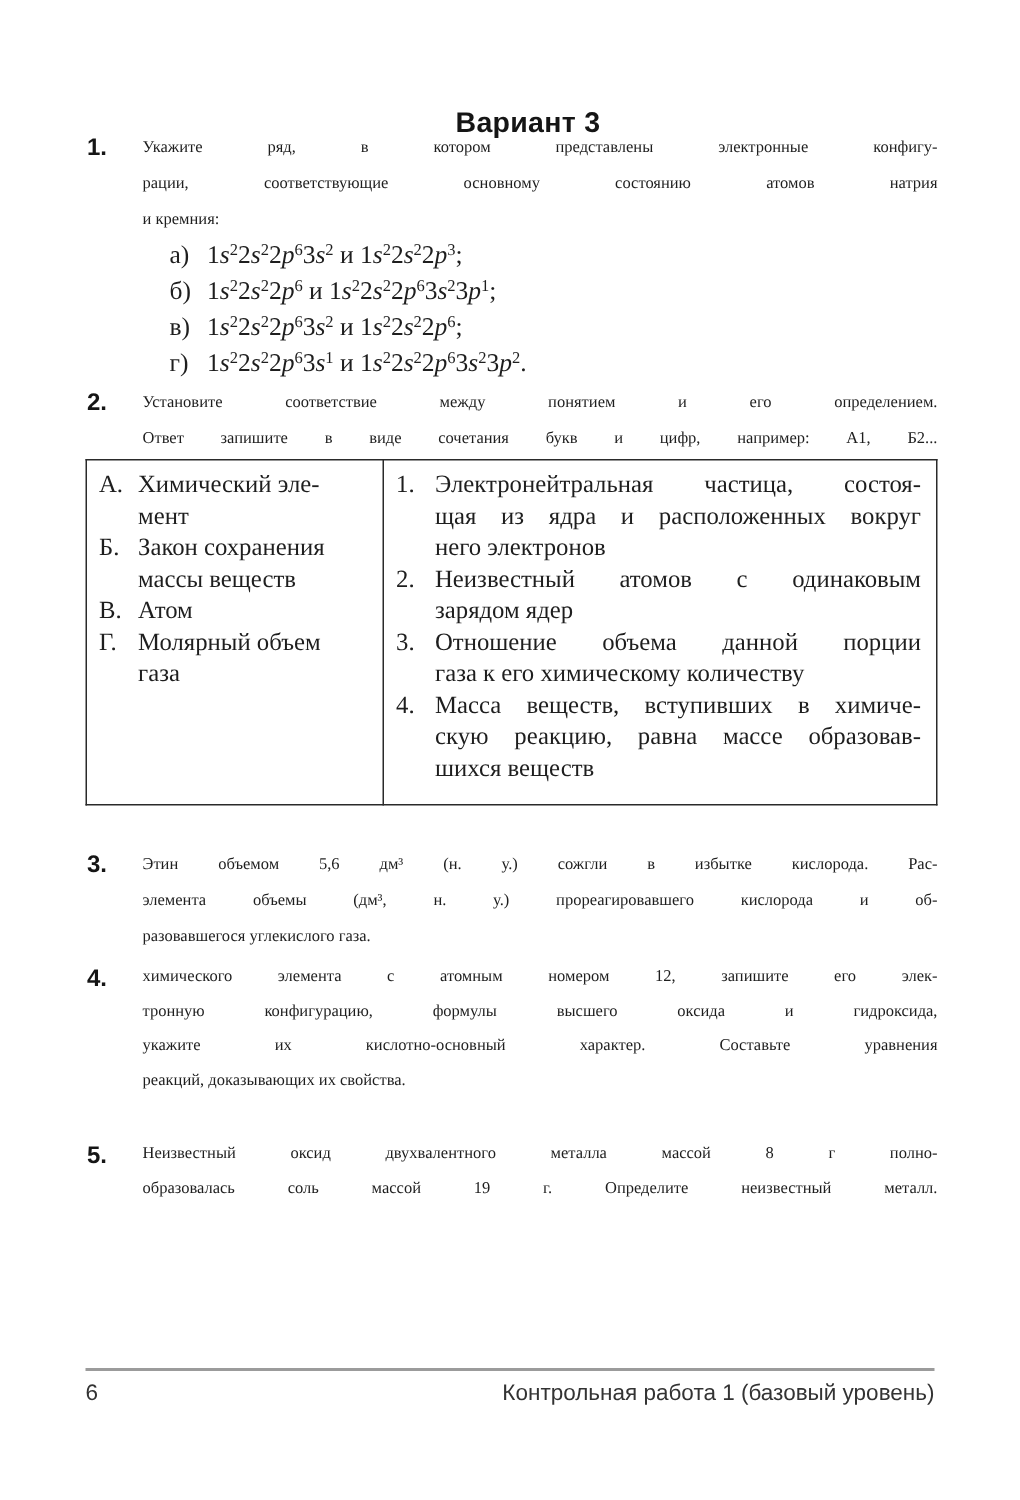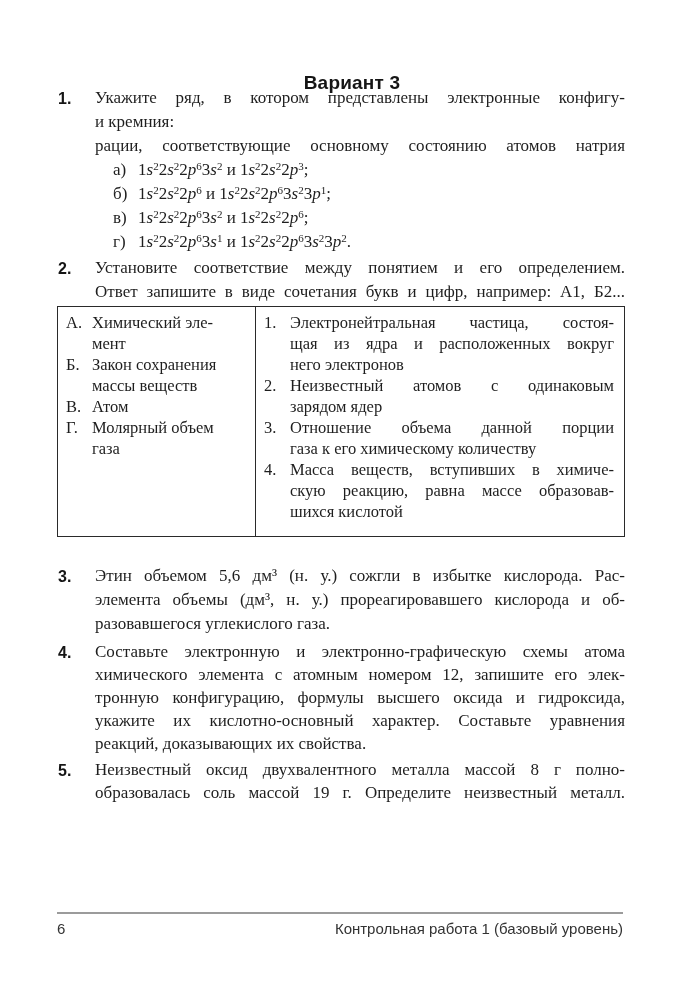--- a/index.html
+++ b/index.html
@@ -23,21 +23,21 @@
   #q1{top:86px}
   #q2{top:256px}
   #q3{top:564px}
   #q4{top:640px}
   #q5{top:758px}
   .qnum{
     position:absolute;left:1px;top:1px;
     font-family:"Liberation Sans", sans-serif;
     font-weight:bold;font-size:16px;line-height:24px;color:#151515;
   }
-  .qtext{margin-left:38px;font-size:17px;line-height:24px}
+  .qtext{margin-left:38px;font-size:11px;line-height:24px}
   #q4 .qtext,#q5 .qtext{line-height:23px}
   .ln{text-align:left;white-space:normal}
   .ln.j{text-align:justify;text-align-last:justify}
 
   
   .opts{margin-left:56px;font-size:17px;line-height:24px}
   .opt{height:24px;white-space:nowrap}
   .olabel{display:inline-block;width:25px}
   .cfg i{font-style:italic}
   .cfg sup{font-size:11px;line-height:0;vertical-align:5px;font-style:normal}
@@ -76,22 +76,22 @@
 <body>
 
 <div class="page">
 
   <h1 class="title">Вариант 3</h1>
 
   <section class="q" id="q1">
     <span class="qnum">1.</span>
     <div class="qtext">
         <div class="ln j">Укажите ряд, в котором представлены электронные конфигу-</div>
+        <div class="ln j">рации, соответствующие основному состоянию атомов натрия</div>
         <div class="ln">и кремния:</div>
-        <div class="ln j">рации, соответствующие основному состоянию атомов натрия</div>
       </div>
     <div class="opts">
         <div class="opt"><span class="olabel">а)</span><span class="cfg">1<i>s</i><sup>2</sup>2<i>s</i><sup>2</sup>2<i>p</i><sup>6</sup>3<i>s</i><sup>2</sup></span> и <span class="cfg">1<i>s</i><sup>2</sup>2<i>s</i><sup>2</sup>2<i>p</i><sup>3</sup></span>;</div>
         <div class="opt"><span class="olabel">б)</span><span class="cfg">1<i>s</i><sup>2</sup>2<i>s</i><sup>2</sup>2<i>p</i><sup>6</sup></span> и <span class="cfg">1<i>s</i><sup>2</sup>2<i>s</i><sup>2</sup>2<i>p</i><sup>6</sup>3<i>s</i><sup>2</sup>3<i>p</i><sup>1</sup></span>;</div>
         <div class="opt"><span class="olabel">в)</span><span class="cfg">1<i>s</i><sup>2</sup>2<i>s</i><sup>2</sup>2<i>p</i><sup>6</sup>3<i>s</i><sup>2</sup></span> и <span class="cfg">1<i>s</i><sup>2</sup>2<i>s</i><sup>2</sup>2<i>p</i><sup>6</sup></span>;</div>
         <div class="opt"><span class="olabel">г)</span><span class="cfg">1<i>s</i><sup>2</sup>2<i>s</i><sup>2</sup>2<i>p</i><sup>6</sup>3<i>s</i><sup>1</sup></span> и <span class="cfg">1<i>s</i><sup>2</sup>2<i>s</i><sup>2</sup>2<i>p</i><sup>6</sup>3<i>s</i><sup>2</sup>3<i>p</i><sup>2</sup></span>.</div>
       </div>
   </section>
 
   <section class="q" id="q2">
@@ -159,41 +159,40 @@
               <div class="ilines">
                 <div class="ln j">Отношение объема данной порции</div>
                 <div class="ln">газа к его химическому количеству</div>
               </div>
             </div>
             <div class="item">
               <span class="im">4.</span>
               <div class="ilines">
                 <div class="ln j">Масса веществ, вступивших в химиче-</div>
                 <div class="ln j">скую реакцию, равна массе образовав-</div>
-                <div class="ln">шихся кислотой</div>
+                <div class="ln">шихся веществ</div>
               </div>
             </div>
           </td>
     </tr>
   </tbody>
     </table>
 
   <section class="q" id="q3">
     <span class="qnum">3.</span>
     <div class="qtext">
         <div class="ln j">Этин объемом 5,6 дм³ (н. у.) сожгли в избытке кислорода. Рас-</div>
         <div class="ln j">элемента объемы (дм³, н. у.) прореагировавшего кислорода и об-</div>
         <div class="ln">разовавшегося углекислого газа.</div>
       </div>
   </section>
 
   <section class="q" id="q4">
     <span class="qnum">4.</span>
     <div class="qtext">
-        <div class="ln j">Составьте электронную и электронно-графическую схемы атома</div>
         <div class="ln j">химического элемента с атомным номером 12, запишите его элек-</div>
         <div class="ln j">тронную конфигурацию, формулы высшего оксида и гидроксида,</div>
         <div class="ln j">укажите их кислотно-основный характер. Составьте уравнения</div>
         <div class="ln">реакций, доказывающих их свойства.</div>
       </div>
   </section>
 
   <section class="q" id="q5">
     <span class="qnum">5.</span>
     <div class="qtext">

